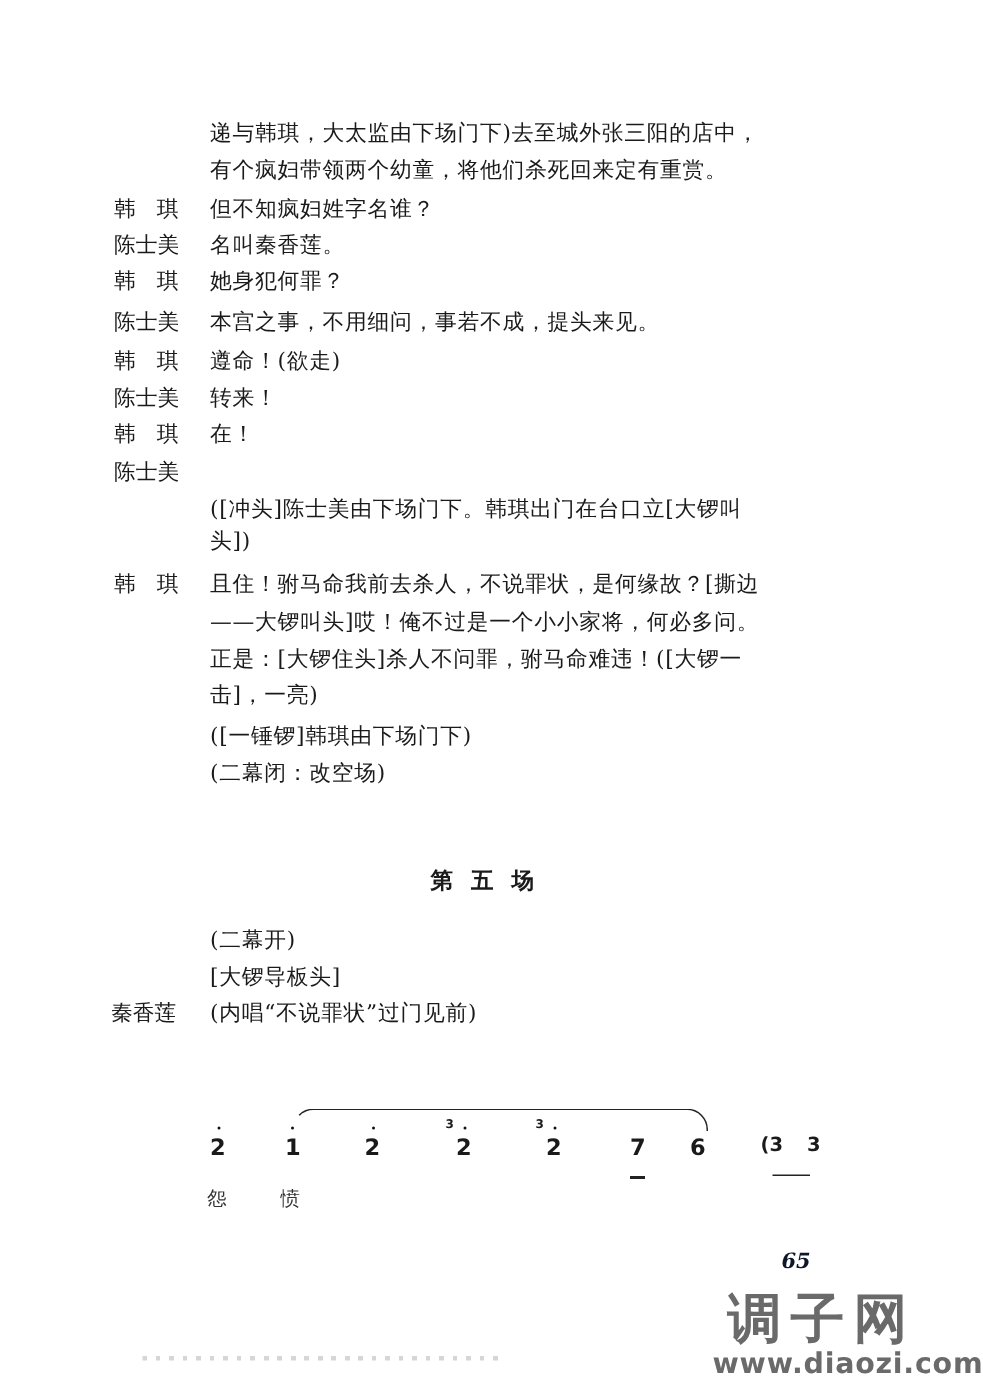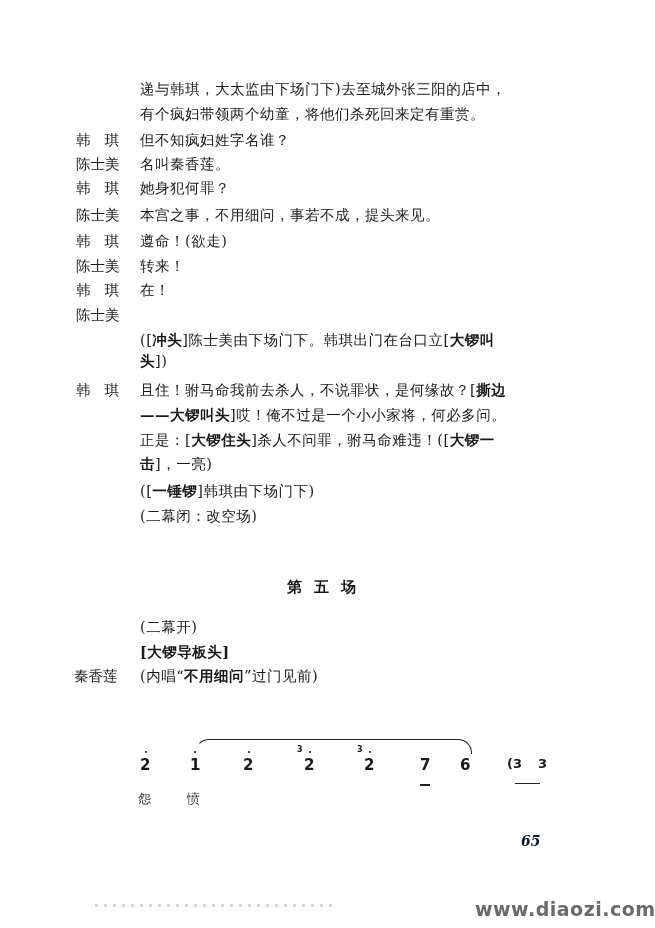--- a/index.html
+++ b/index.html
@@ -7,21 +7,21 @@
     width: 655px; height: 928px; background: #ffffff; position: relative; overflow: hidden;
     font-family: "DejaVu Serif", "Liberation Serif", serif; color: #1a1a1a;
   }
   .page { position: absolute; left: 0; top: 0; width: 655px; height: 928px; }
   .line {
     position: absolute; font-size: 14.5px; line-height: 18px; white-space: nowrap; letter-spacing: 0.5px;
   }
   .speaker { position: absolute; font-size: 14.5px; line-height: 18px; white-space: nowrap; left: 76px; width: 52px; }
   .speaker.spaced { letter-spacing: 14px; }
   .text { left: 140px; }
-  b, .b { font-weight: bold; }
+  b, .b { font-weight: normal; }
   .title {
     position: absolute; left: 0; width: 655px; top: 578px; text-align: center;
     font-weight: bold; font-size: 15px; letter-spacing: 12px; font-family: Liberation Serif, serif;
   }
   .notation { position: absolute; top: 756px; font-weight: bold; font-size: 15px; font-family: "DejaVu Sans", sans-serif; }
   .dot { position: absolute; width: 2px; height: 2px; background: #111; border-radius: 50%; }
   .grace { position: absolute; font-size: 8px; font-weight: bold; font-family: "DejaVu Sans", sans-serif; line-height: 8px; }
   .slur {
     position: absolute; left: 195px; top: 739px; width: 275px; height: 14px;
     border-top: 1.5px solid #222; border-radius: 14px 14px 0 0;
@@ -98,21 +98,21 @@
     <span>([</span><b>一锤锣</b><span>]韩琪由下场门下)</span>
   </div>
   <div class="line text" style="top:507px;">(二幕闭：改空场)</div>
 
   <div class="title">第五场</div>
 
   <div class="line text" style="top:618px;">(二幕开)</div>
   <div class="line text b" style="top:643px;text-align:right;">[大锣导板头]</div>
   <div class="speaker" style="top:667px; left:74px;">秦香莲</div>
   <div class="line text" style="top:667px;">
-    <span>(内唱“</span><b>不用细问</b><span>”过门见前)</span>
+    <span>(内唱“</span><b>不说罪状</b><span>”过门见前)</span>
   </div>
 
   <div class="slur"></div>
 
   <div class="notation" style="left:140px;">2</div>
   <div class="dot" style="left:145px; top:751px;"></div>
 
   <div class="notation" style="left:190px;">1</div>
   <div class="dot" style="left:194px; top:751px;"></div>
 
@@ -134,16 +134,17 @@
 
   <div class="notation" style="left:507px; font-size:13px;">(3</div>
   <div class="notation" style="left:538px; font-size:13px;">3</div>
   <div class="bracket-line"></div>
 
   <div class="lyric" style="left:138px;">怨</div>
   <div class="lyric" style="left:187px;">愤</div>
 
   <div class="pagenum">65</div>
 
+  <div class="wm-cn">调子网</div>
   <div class="wm-url">www.diaozi.com</div>
 
   <div class="scan-noise"></div>
 </div>
 
 </body></html>

